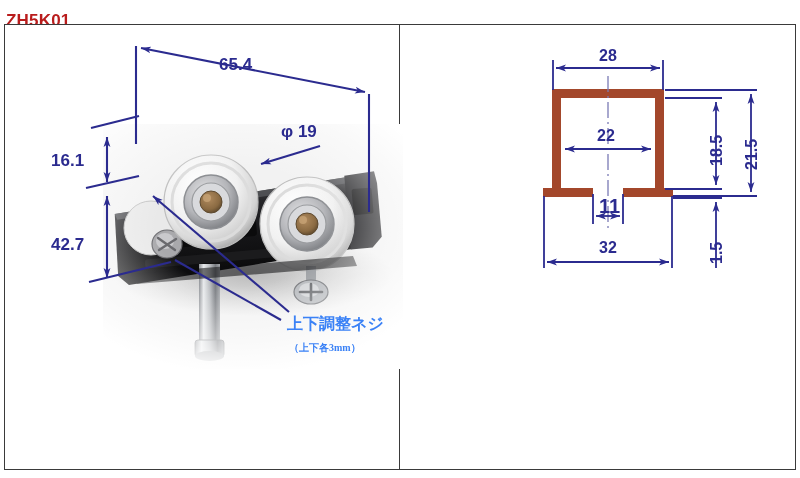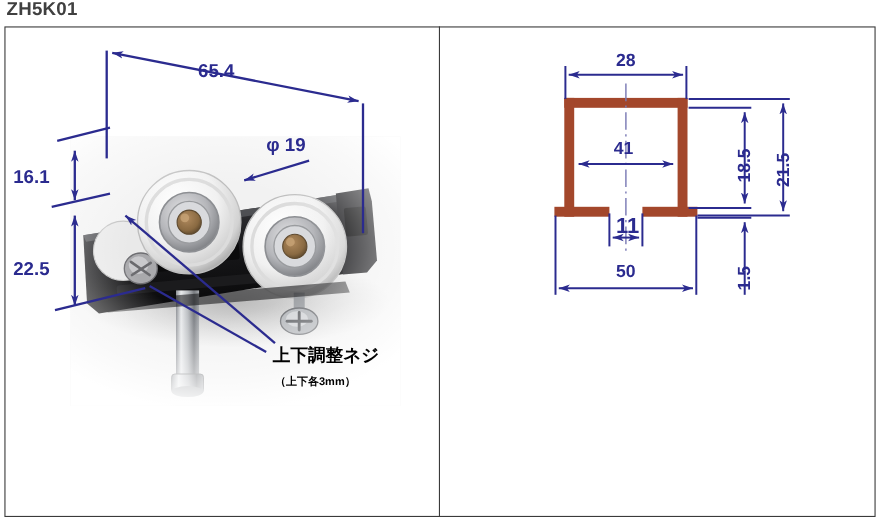--- a/index.html
+++ b/index.html
@@ -3,59 +3,59 @@
 <meta charset="utf-8">
 <style>
   html,body{margin:0;padding:0;background:#ffffff;}
   body{width:800px;height:478px;position:relative;overflow:hidden;
        font-family:"Liberation Sans","DejaVu Sans",sans-serif;}
 
   .sheet{position:absolute;left:0;top:0;width:800px;height:478px;}
 
   
   .title{
-    position:absolute;left:6px;top:0;
-    font-size:17px;font-weight:bold;color:#404040;
+    position:absolute;left:6px;top:12px;
+    font-size:17px;font-weight:bold;color:#b91c1c;
     letter-spacing:.2px;line-height:18px;
     font-family:"Liberation Sans","DejaVu Sans",sans-serif;
   }
 
   
   .frame{
     position:absolute;left:4px;top:24px;width:792px;height:446px;
     border:1.5px solid #3a3a3a;box-sizing:border-box;background:#fff;
   }
   .divider{
     position:absolute;left:399px;top:24px;width:0;height:446px;
     border-left:1.5px solid #3a3a3a;
   }
 
   
-  .panel{position:absolute;top:24px;height:418px;}
+  .panel{position:absolute;top:24px;height:418px;margin-left:39px;}
   .panel-left{left:4px;width:396px;}
   .panel-right{left:400px;width:396px;}
 
   
   .ovl{position:absolute;left:0;top:0;overflow:visible;}
 
   
   .dim{
     position:absolute;color:#2b2b8f;font-weight:bold;
     font-family:"Liberation Sans","DejaVu Sans",sans-serif;
     white-space:nowrap;line-height:1;
   }
   .dim-lg{font-size:17px;}
   .dim-md{font-size:16px;}
   .dim-sm{font-size:20px;}
   .rot90{transform:rotate(-90deg);transform-origin:left top;}
 
   
   .jp{
-    position:absolute;color:#000000;
-    font-family:Liberation Sans, sans-serif;
+    position:absolute;color:#3b82f6;
+    font-family:Liberation Serif, serif;
     white-space:nowrap;line-height:1.25;font-weight:bold;
   }
   .jp-main{font-size:16px;}
   .jp-sub{font-size:10px;}
 
   .note{
     position:absolute;color:#141414;
     font-family:"DejaVu Sans","Liberation Sans",sans-serif;
     font-size:15px;line-height:1.45;font-weight:normal;
     width:350px;
@@ -219,21 +219,21 @@
         <line x1="238" y1="296" x2="132" y2="236"></line>
       </g>
     </svg>
 
     <div class="dim dim-lg" style="left:176px;top:32px;">65.4</div>
 
     <div class="dim dim-lg" style="left:238px;top:99px;">φ 19</div>
 
     <div class="dim dim-lg" style="left:8px;top:128px;">16.1</div>
 
-    <div class="dim dim-lg" style="left:8px;top:212px;">22.5</div>
+    <div class="dim dim-lg" style="left:8px;top:212px;">42.7</div>
 
     <div class="jp jp-main" style="left:244px;top:290px;">上下調整ネジ</div>
     <div class="jp jp-sub" style="left:246px;top:318px;">（上下各3mm）</div>
   </div>
 
   <div class="panel panel-right">
 
     <svg class="ovl" width="396" height="446" viewBox="0 0 396 446">
       <defs>
         <marker id="rArrL" markerWidth="11" markerHeight="11" refX="10" refY="4" orient="auto" markerUnits="userSpaceOnUse">
@@ -284,25 +284,25 @@
         <line x1="312" y1="70" x2="312" y2="168" marker-start="url(#rArrR)" marker-end="url(#rArrL)"></line>
 
         <line x1="234" y1="174" x2="283" y2="174"></line>
         <line x1="277" y1="222" x2="277" y2="178" marker-end="url(#rArrL)"></line>
         <line x1="277" y1="222" x2="277" y2="244"></line>
       </g>
     </svg>
 
     <div class="dim dim-md" style="left:160px;top:24px;">28</div>
 
-    <div class="dim dim-md" style="left:158px;top:104px;">41</div>
+    <div class="dim dim-md" style="left:158px;top:104px;">22</div>
 
     <div class="dim dim-sm" style="left:160px;top:172px;">11</div>
 
-    <div class="dim dim-md" style="left:160px;top:216px;">50</div>
+    <div class="dim dim-md" style="left:160px;top:216px;">32</div>
 
     <div class="dim dim-md rot90" style="left:270px;top:142px;">18.5</div>
 
     <div class="dim dim-md rot90" style="left:305px;top:146px;">21.5</div>
 
     <div class="dim dim-md rot90" style="left:270px;top:240px;">1.5</div>
 
   </div>
 
 </div>

